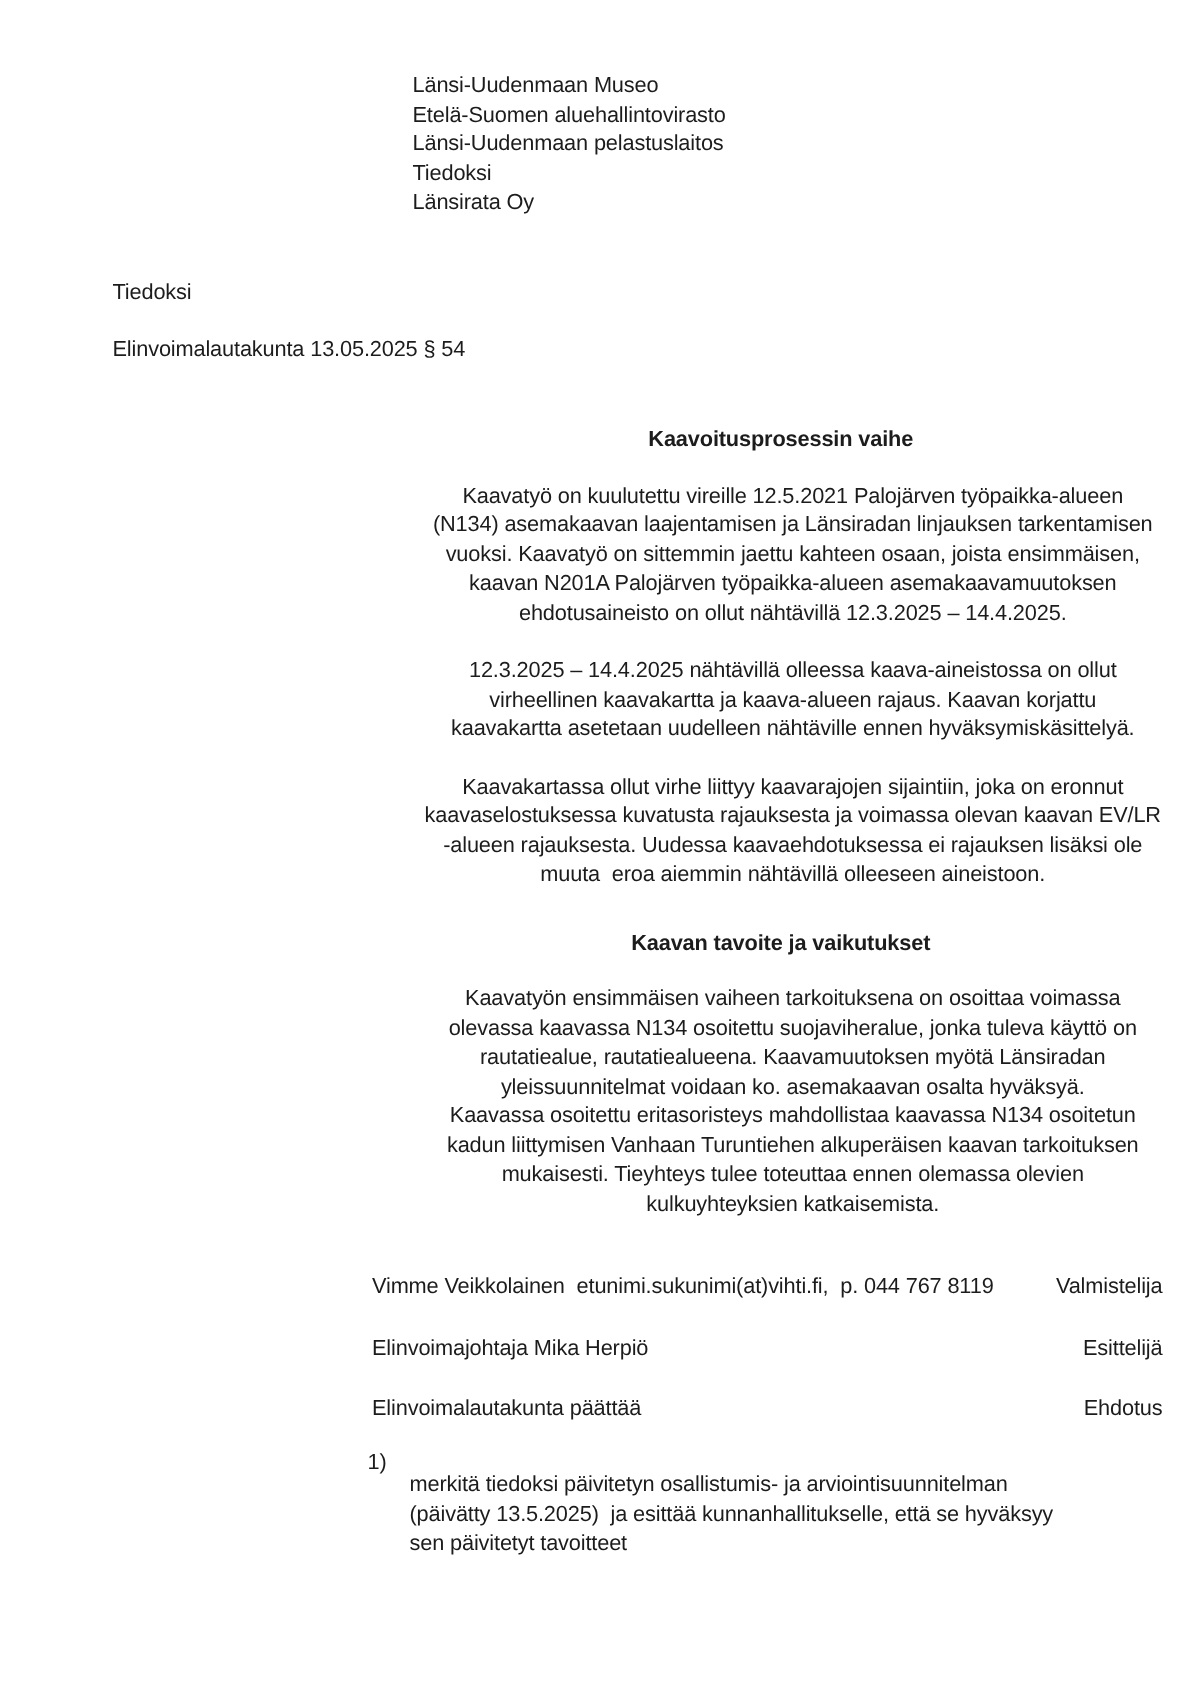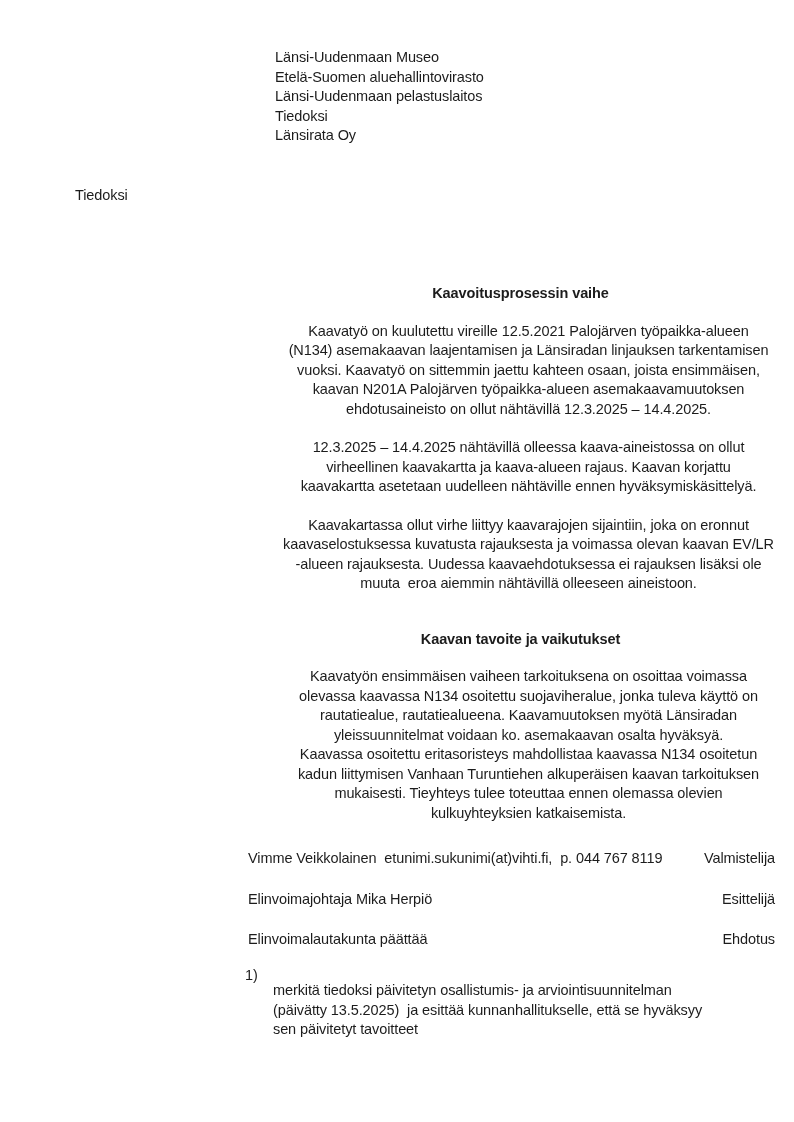--- a/index.html
+++ b/index.html
@@ -47,21 +47,21 @@
     left: 248px;
     top: 284px;
     width: 545px;
     text-align: center;
   }
   .section-heading {
     font-weight: 700;
     margin: 0 0 18px 0;
   }
   .section-heading.second {
-    margin-top: 36px;
+    margin-top: 26px;
   }
   .para {
     margin: 0 0 19px 16px;
     white-space: pre-wrap;
   }
   
   .official-row {
     position: absolute;
     left: 75px;
     width: 700px;
@@ -104,20 +104,21 @@
   <div class="recipients">
     <div class="recipient-line">Länsi-Uudenmaan Museo</div>
     <div class="recipient-line">Etelä-Suomen aluehallintovirasto</div>
     <div class="recipient-line">Länsi-Uudenmaan pelastuslaitos</div>
     <div class="recipient-line">Tiedoksi</div>
     <div class="recipient-line">Länsirata Oy</div>
   </div>
 
   <div class="tiedoksi">Tiedoksi</div>
 
+  <div class="committee-ref">Elinvoimalautakunta 13.05.2025 § 54</div>
 
   <div class="content">
     <div class="section-heading">Kaavoitusprosessin vaihe</div>
     <p class="para">Kaavatyö on kuulutettu vireille 12.5.2021 Palojärven työpaikka-alueen
 (N134) asemakaavan laajentamisen ja Länsiradan linjauksen tarkentamisen
 vuoksi. Kaavatyö on sittemmin jaettu kahteen osaan, joista ensimmäisen,
 kaavan N201A Palojärven työpaikka-alueen asemakaavamuutoksen
 ehdotusaineisto on ollut nähtävillä 12.3.2025 – 14.4.2025.</p>
     <p class="para">12.3.2025 – 14.4.2025 nähtävillä olleessa kaava-aineistossa on ollut
 virheellinen kaavakartta ja kaava-alueen rajaus. Kaavan korjattu

